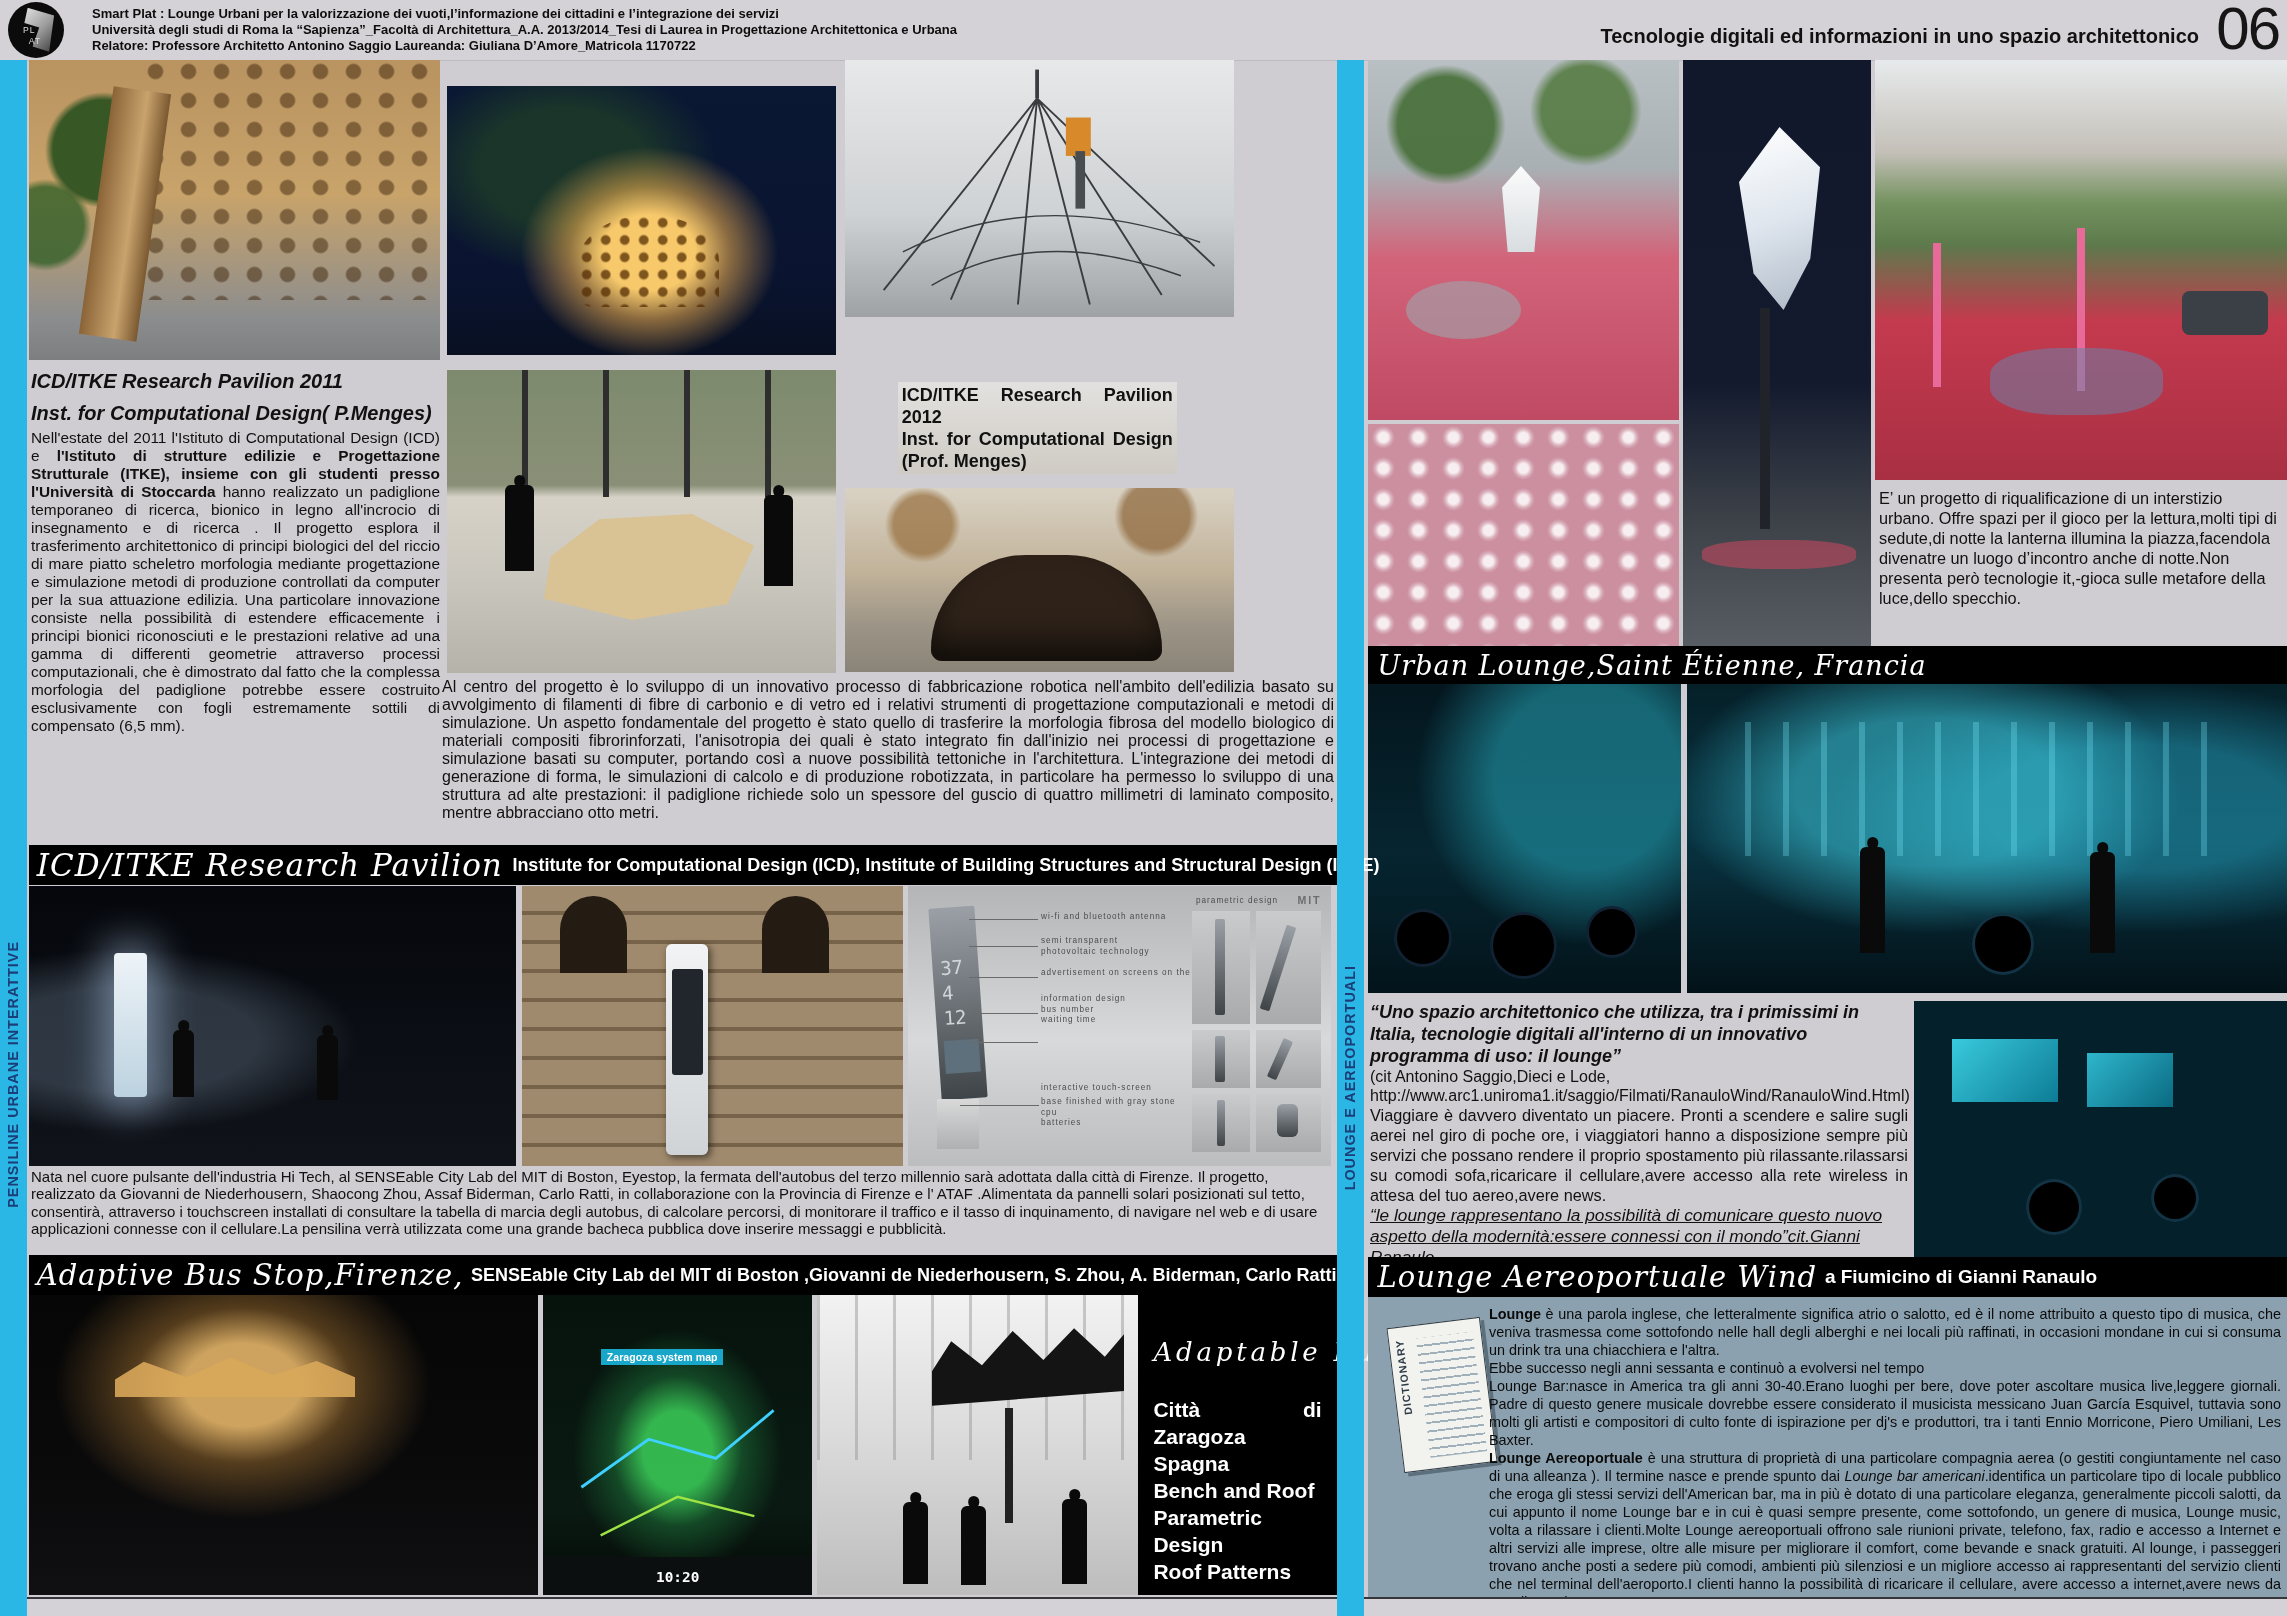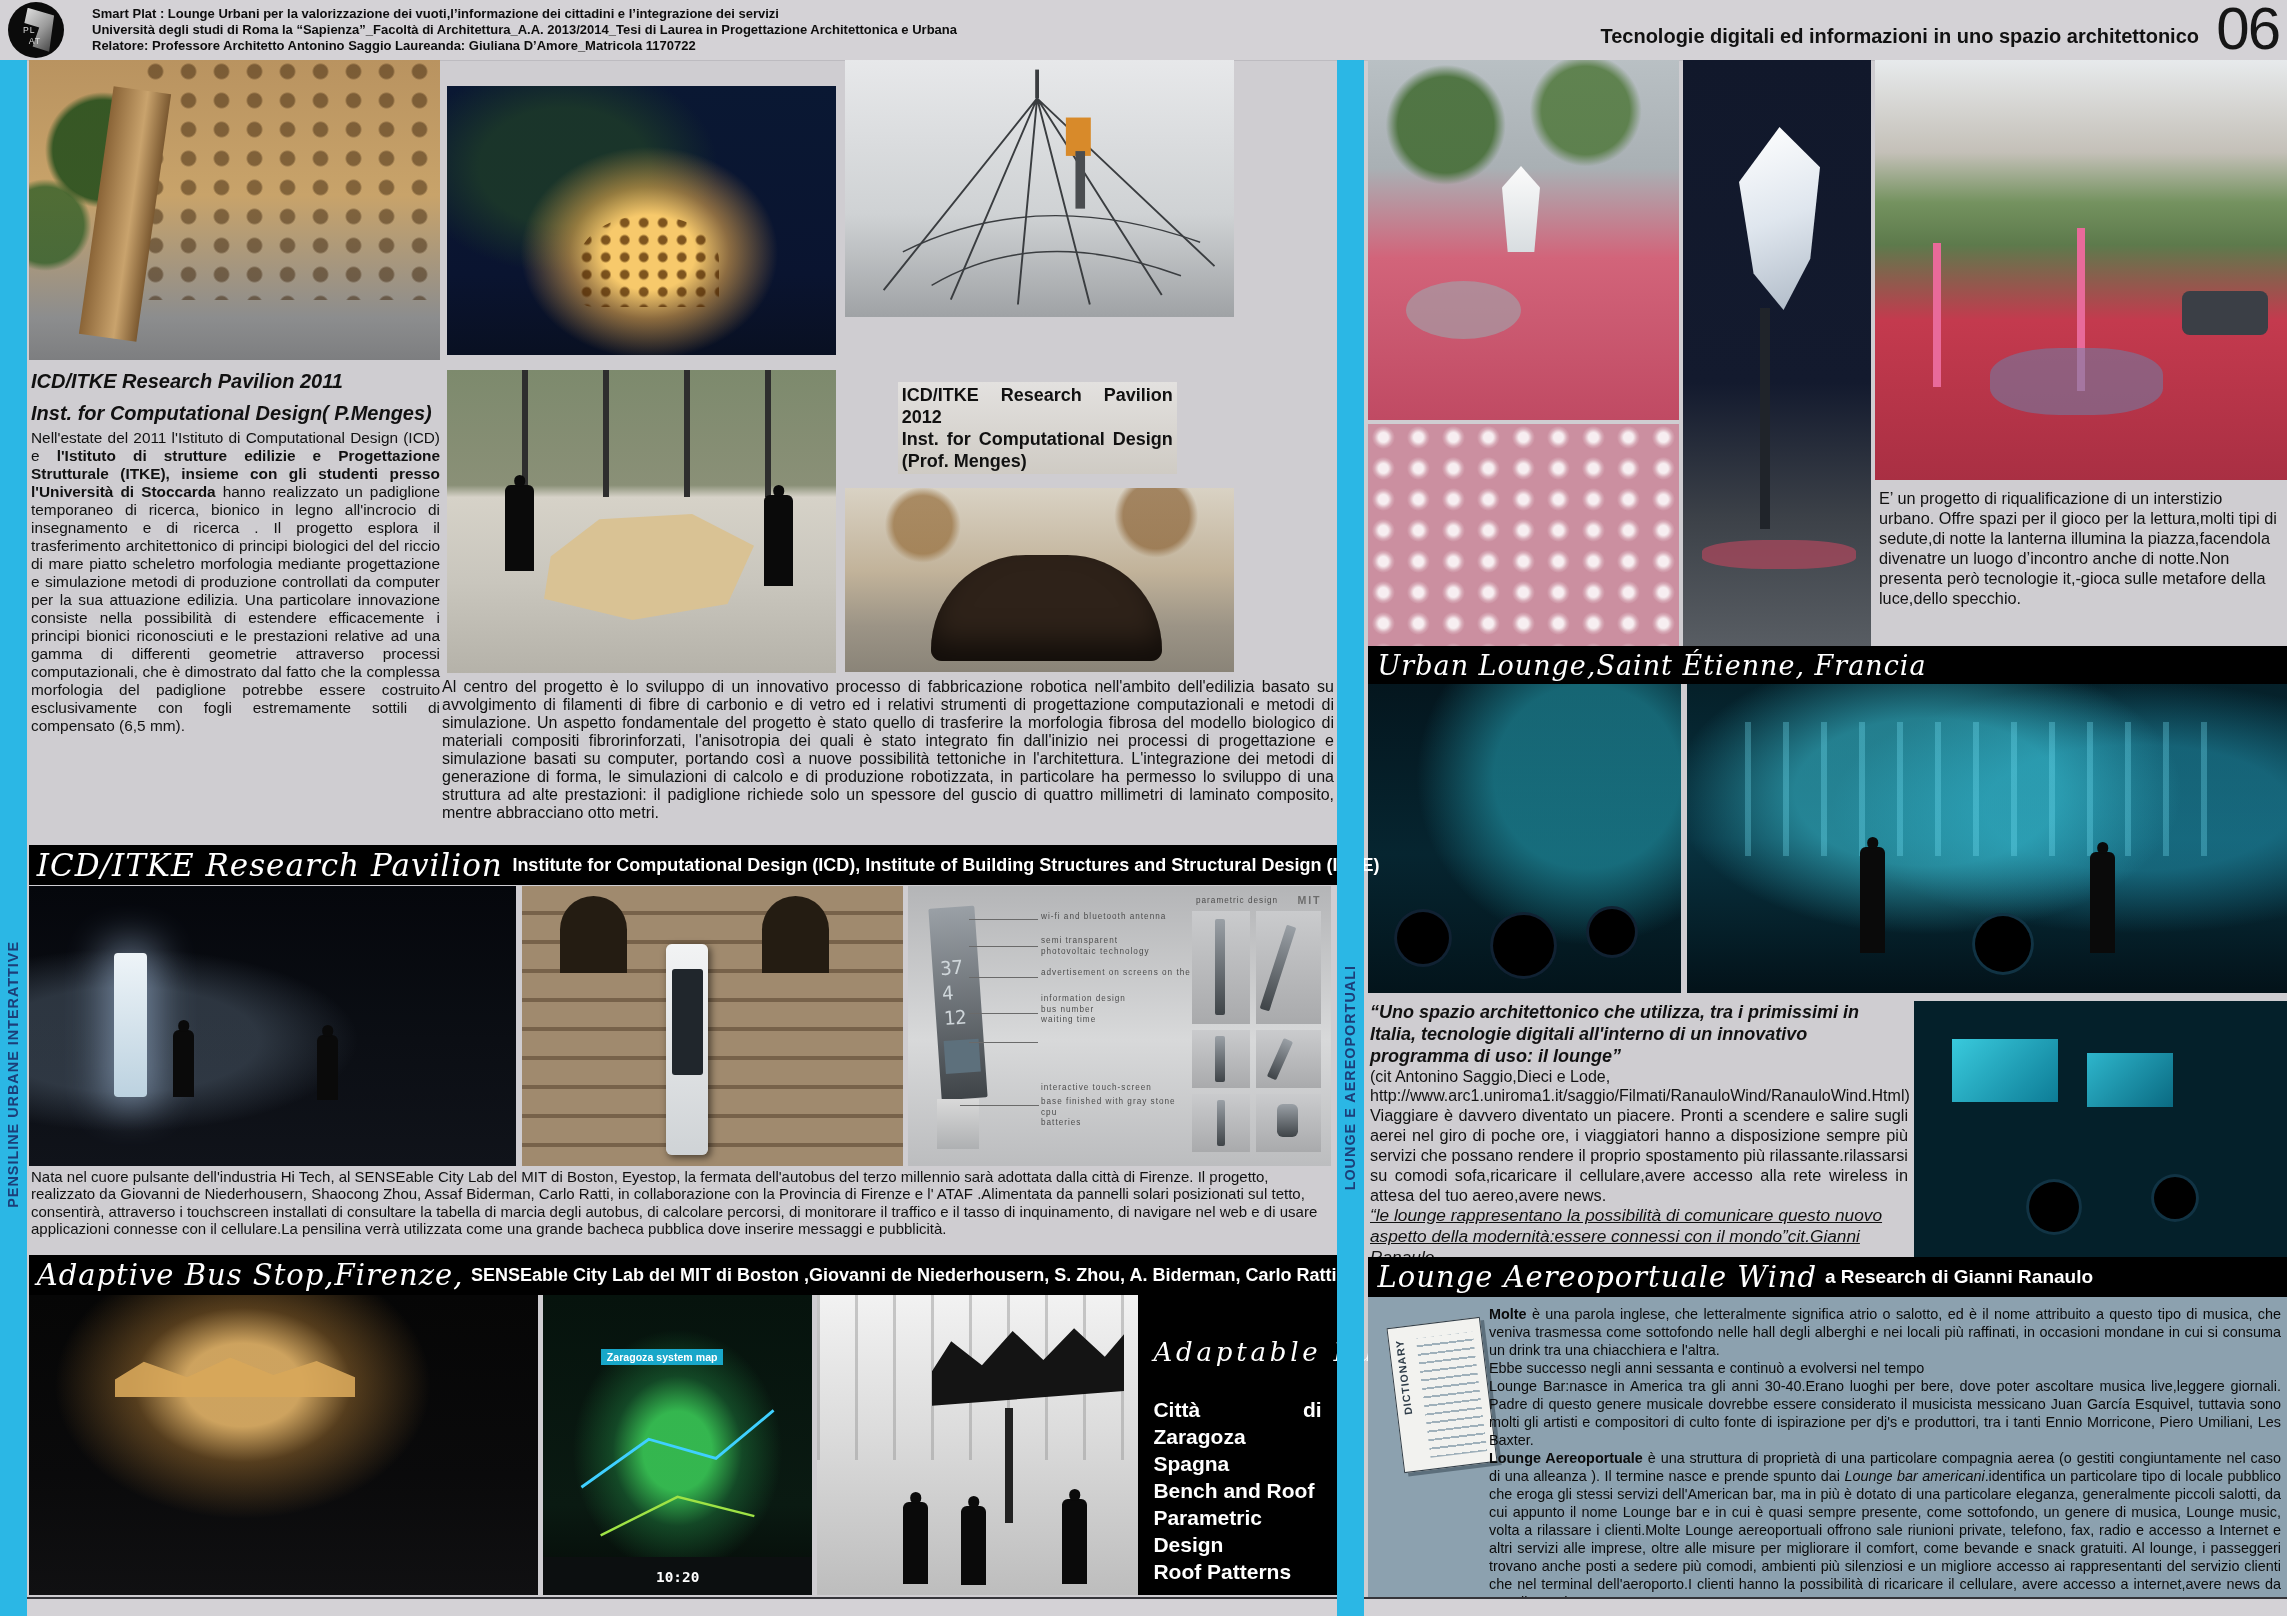--- a/index.html
+++ b/index.html
@@ -355,28 +355,28 @@
         radial-gradient(ellipse at 30% 35%, rgba(50,190,220,.5) 0 24%, transparent 48%),
         linear-gradient(180deg,#03161d 0%,#06242e 55%,#02t0 100%);background-color:#04202a;">
     <div class="abs" style="left:38px;top:38px;width:106px;height:63px;background:linear-gradient(135deg,#39cadd,#0d7c96);"></div>
     <div class="abs" style="left:173px;top:52px;width:86px;height:54px;background:linear-gradient(135deg,#2eb6cc,#0a6a82);"></div>
     <div class="abs" style="left:115px;bottom:25px;width:50px;height:50px;background:#000;border-radius:50%;box-shadow:0 0 0 2.9px #134;"></div>
     <div class="abs" style="left:240px;bottom:38px;width:42px;height:42px;background:#000;border-radius:50%;box-shadow:0 0 0 2.9px #134;"></div>
   </div>
 
   <div class="abs banner" style="left:1368px;top:1257px;width:919px;height:40px;padding:0 9.6px;gap:7.7px;">
     <span class="script" style="font-size:29px;">Lounge Aereoportuale Wind</span>
-    <span class="banlabel" style="font-size:19px;"> a Research di Gianni Ranaulo</span>
+    <span class="banlabel" style="font-size:19px;"> a Fiumicino di Gianni Ranaulo</span>
   </div>
 
   <div class="abs bluepanel" style="left:1368px;top:1297px;width:919px;height:300px;">
     <div class="book" style="left:27px;top:25px;width:92px;height:144px;">
       <div class="booktitle">DICTIONARY</div>
       <div class="booklines"></div>
     </div>
-    <div class="abs loungetext pre" style="left:121px;top:7.7px;width:792px;"><span class="b">Molte</span><span> è una parola inglese, che letteralmente significa atrio o salotto, ed è il nome attribuito a questo tipo di musica, che veniva trasmessa come sottofondo nelle hall degli alberghi e nei locali più raffinati, in occasioni mondane in cui si consuma un drink tra una chiacchiera e l'altra.
+    <div class="abs loungetext pre" style="left:121px;top:7.7px;width:792px;"><span class="b">Lounge</span><span> è una parola inglese, che letteralmente significa atrio o salotto, ed è il nome attribuito a questo tipo di musica, che veniva trasmessa come sottofondo nelle hall degli alberghi e nei locali più raffinati, in occasioni mondane in cui si consuma un drink tra una chiacchiera e l'altra.
 Ebbe successo negli anni sessanta e continuò a evolversi nel tempo
 Lounge Bar:nasce in America tra gli anni 30-40.Erano luoghi per bere, dove poter ascoltare musica live,leggere giornali. Padre di questo genere musicale dovrebbe essere considerato il musicista messicano Juan García Esquivel, tuttavia sono molti gli artisti e compositori di culto fonte di ispirazione per dj's e produttori, tra i tanti Ennio Morricone, Piero Umiliani, Les Baxter.
 </span><span class="b">Lounge Aereoportuale</span><span> è una struttura di proprietà di una particolare compagnia aerea (o gestiti congiuntamente nel caso di una alleanza ). Il termine nasce e prende spunto dai </span><span class="i">Lounge bar americani</span><span>.identifica un particolare tipo di locale pubblico che eroga gli stessi servizi dell'American bar, ma in più è dotato di una particolare eleganza, generalmente piccoli salotti, da cui appunto il nome Lounge bar e in cui è quasi sempre presente, come sottofondo, un genere di musica, Lounge music, volta a rilassare i clienti.Molte Lounge aereoportuali offrono sale riunioni private, telefono, fax, radio e accesso a Internet e altri servizi alle imprese, oltre alle misure per migliorare il comfort, come bevande e snack gratuiti. Al lounge, i passeggeri trovano anche posti a sedere più comodi, ambienti più silenziosi e un migliore accesso ai rappresentanti del servizio clienti che nel terminal dell'aeroporto.I clienti hanno la possibilità di ricaricare il cellulare, avere accesso a internet,avere news da tutto il mondo.</span></div>
   </div>
 
 </div>
 
 
 </body></html>

